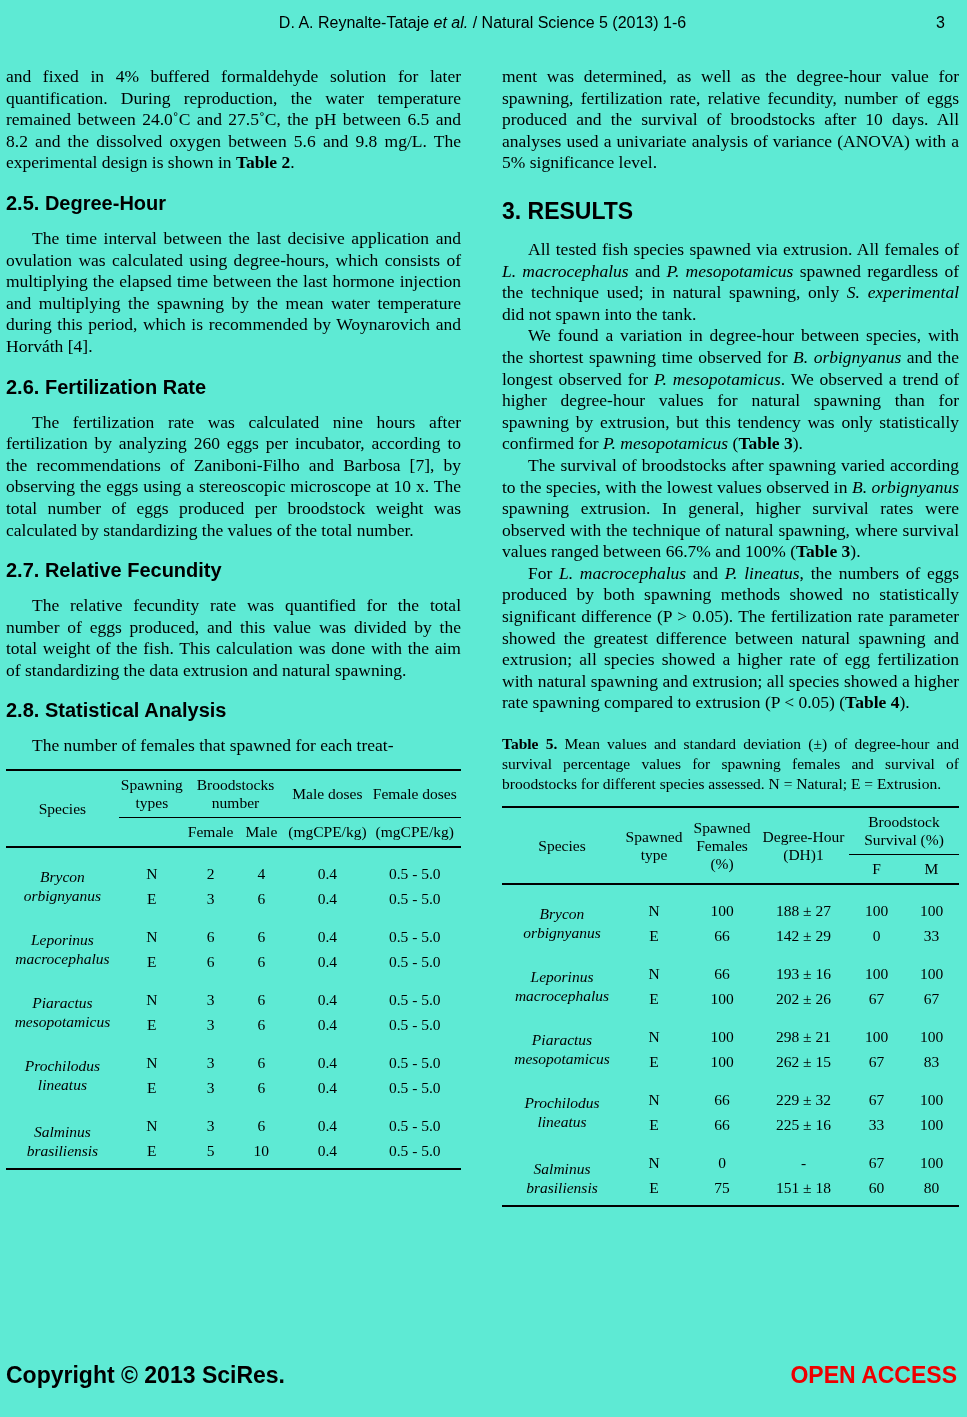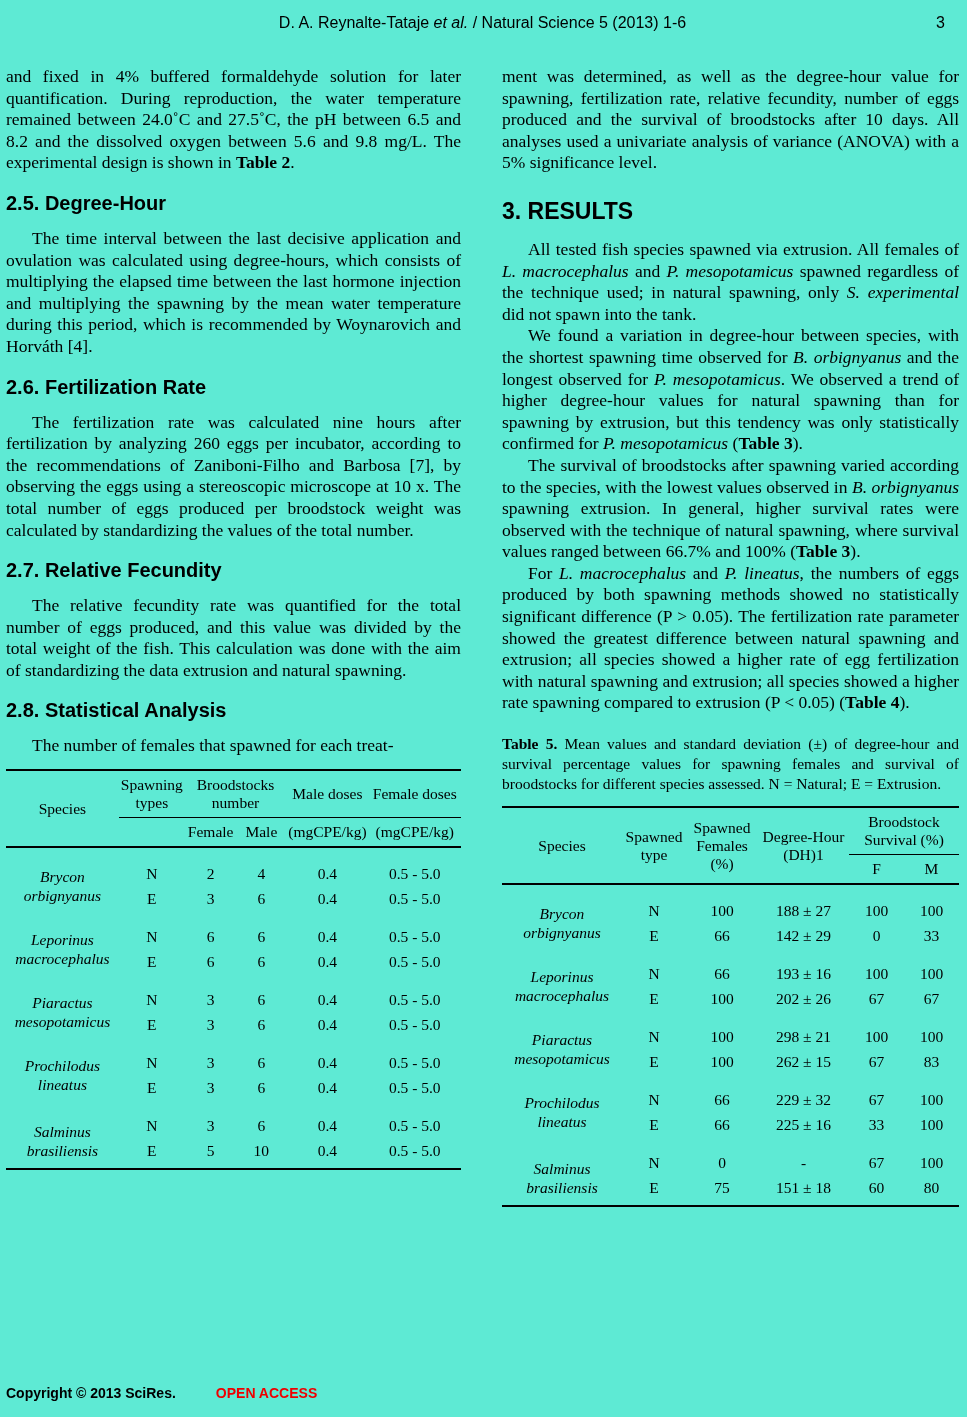--- a/index.html
+++ b/index.html
@@ -28,23 +28,23 @@
   table.paper td{text-align:center;vertical-align:middle;padding:3px 2px;line-height:19px;}
   table.paper td.hd{line-height:18px;padding:5px 2px;}
   .rt{border-top:2px solid #000;}
   .rb{border-bottom:1.6px solid #000;}
   .rb2{border-bottom:2px solid #000;}
   td.sp{font-style:italic;}
   tr.gfirst td{padding-top:16px;}
   tr.glast td{padding-bottom:8px;}
   
   .footer{
-    position:absolute;left:6px;right:10px;bottom:16px;
-    display:flex;
-    font-family:"Liberation Sans",sans-serif;font-weight:bold;font-size:14px;
+    position:absolute;left:6px;right:10px;bottom:28px;
+    display:flex;justify-content:space-between;
+    font-family:"Liberation Sans",sans-serif;font-weight:bold;font-size:23px;
   }
   .footer .oa{color:#ee0000;margin-left:40px;}
 </style>
 </head>
 <body>
 
 <div class="page">
 
   <div class="running">
     <div class="center"><span>D. A. Reynalte-Tataje </span><span class="it">et al.</span><span> / Natural Science 5 (2013) 1-6</span></div>

